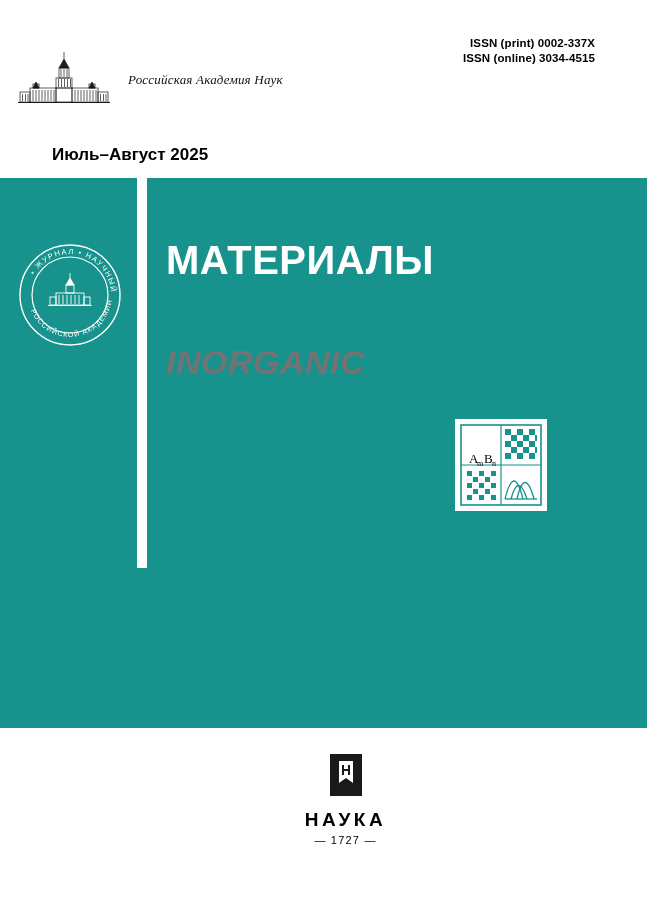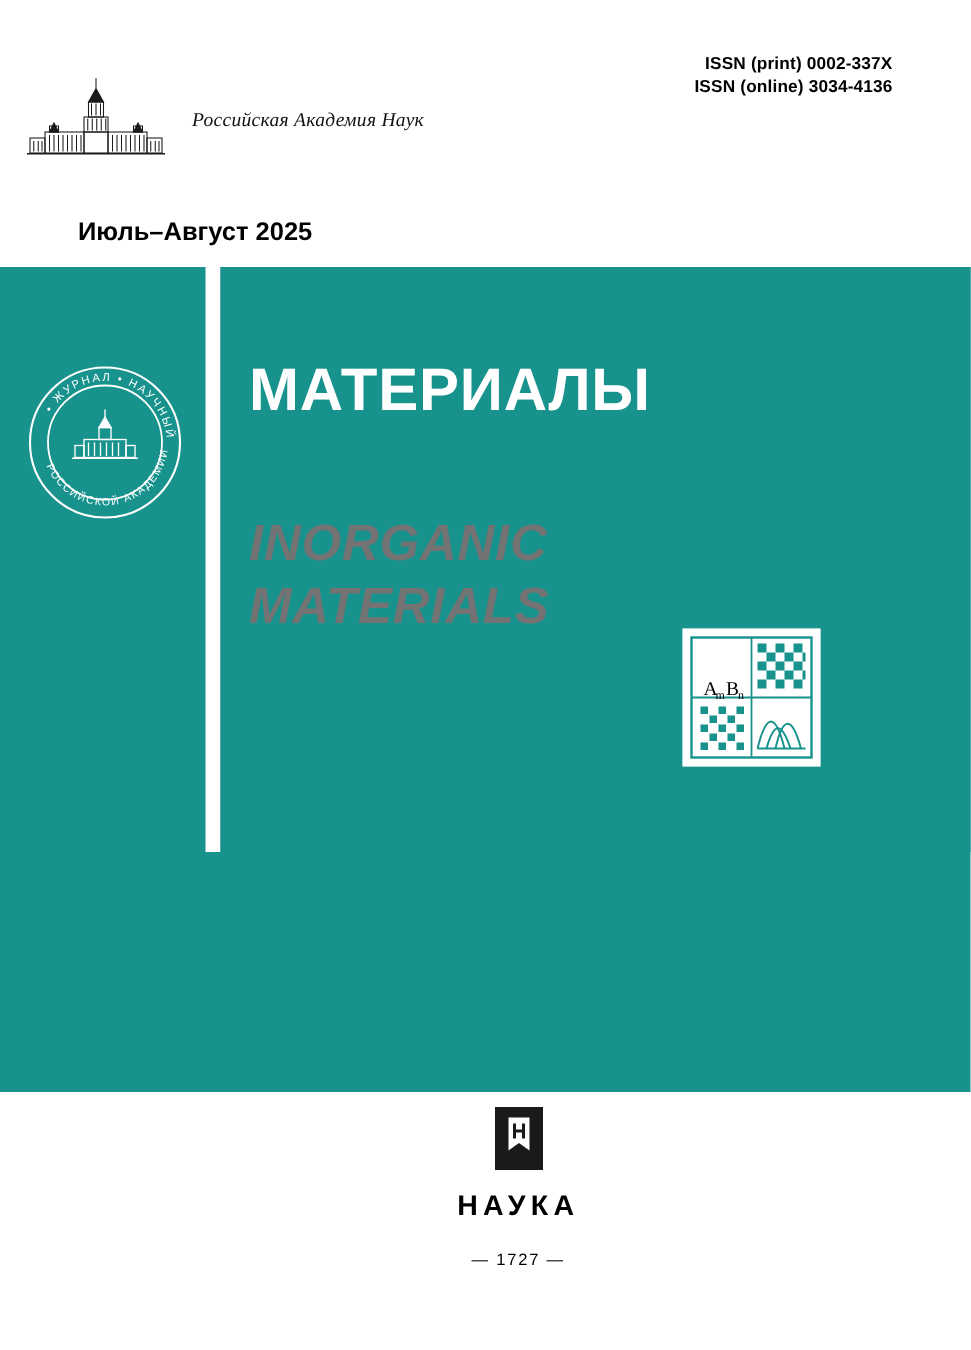--- a/index.html
+++ b/index.html
@@ -157,31 +157,31 @@
     align-items: center;
     padding-left: 44px;
   }
   .publisher-name {
     margin-top: 8px;
     font-size: 19px;
     font-weight: bold;
     letter-spacing: 3.5px;
   }
   .publisher-year {
-    margin-top: 18px;
+    margin-top: 3px;
     font-size: 11px;
     letter-spacing: 1.2px;
   }
 </style>
 </head>
 <body>
 
 <div class="issn-block">
   <div>ISSN (print) 0002-337X</div>
-  <div>ISSN (online) 3034-4136</div>
+  <div>ISSN (online) 3034-4515</div>
 </div>
 
 <div class="ras-emblem">
   <span>
     <svg width="128" height="58" viewBox="0 0 128 58">
       <g fill="none" stroke="#1a1a1a" stroke-width="0.7">
 
         <line x1="64" y1="2" x2="64" y2="9"></line>
         <path d="M59 18 L64 9 L69 18 Z" fill="#1a1a1a"></path>
         <rect x="59" y="18" width="10" height="10"></rect>
@@ -285,21 +285,20 @@
       <textPath href="#arcBottom" startOffset="12%">РОССИЙСКОЙ АКАДЕМИИ</textPath>
     </text>
   </svg>
 </div>
 
 <div class="title-ru">
   <div>МАТЕРИАЛЫ</div>
 </div>
 <div class="title-en">
   <div>INORGANIC</div>
-  <div>MATERIALS</div>
 </div>
 
 <div class="formula-logo">
   <svg width="92" height="92" viewBox="0 0 92 92">
     <rect x="0" y="0" width="92" height="92" fill="#ffffff"></rect>
     <rect x="6" y="6" width="80" height="80" fill="none" stroke="#17928c" stroke-width="1.6"></rect>
     <line x1="46" y1="6" x2="46" y2="86" stroke="#17928c" stroke-width="1.2"></line>
     <line x1="6" y1="46" x2="86" y2="46" stroke="#17928c" stroke-width="1.2"></line>
 
     <text x="14" y="44" font-family="Liberation Serif, serif" font-size="13" fill="#000000">A</text>

